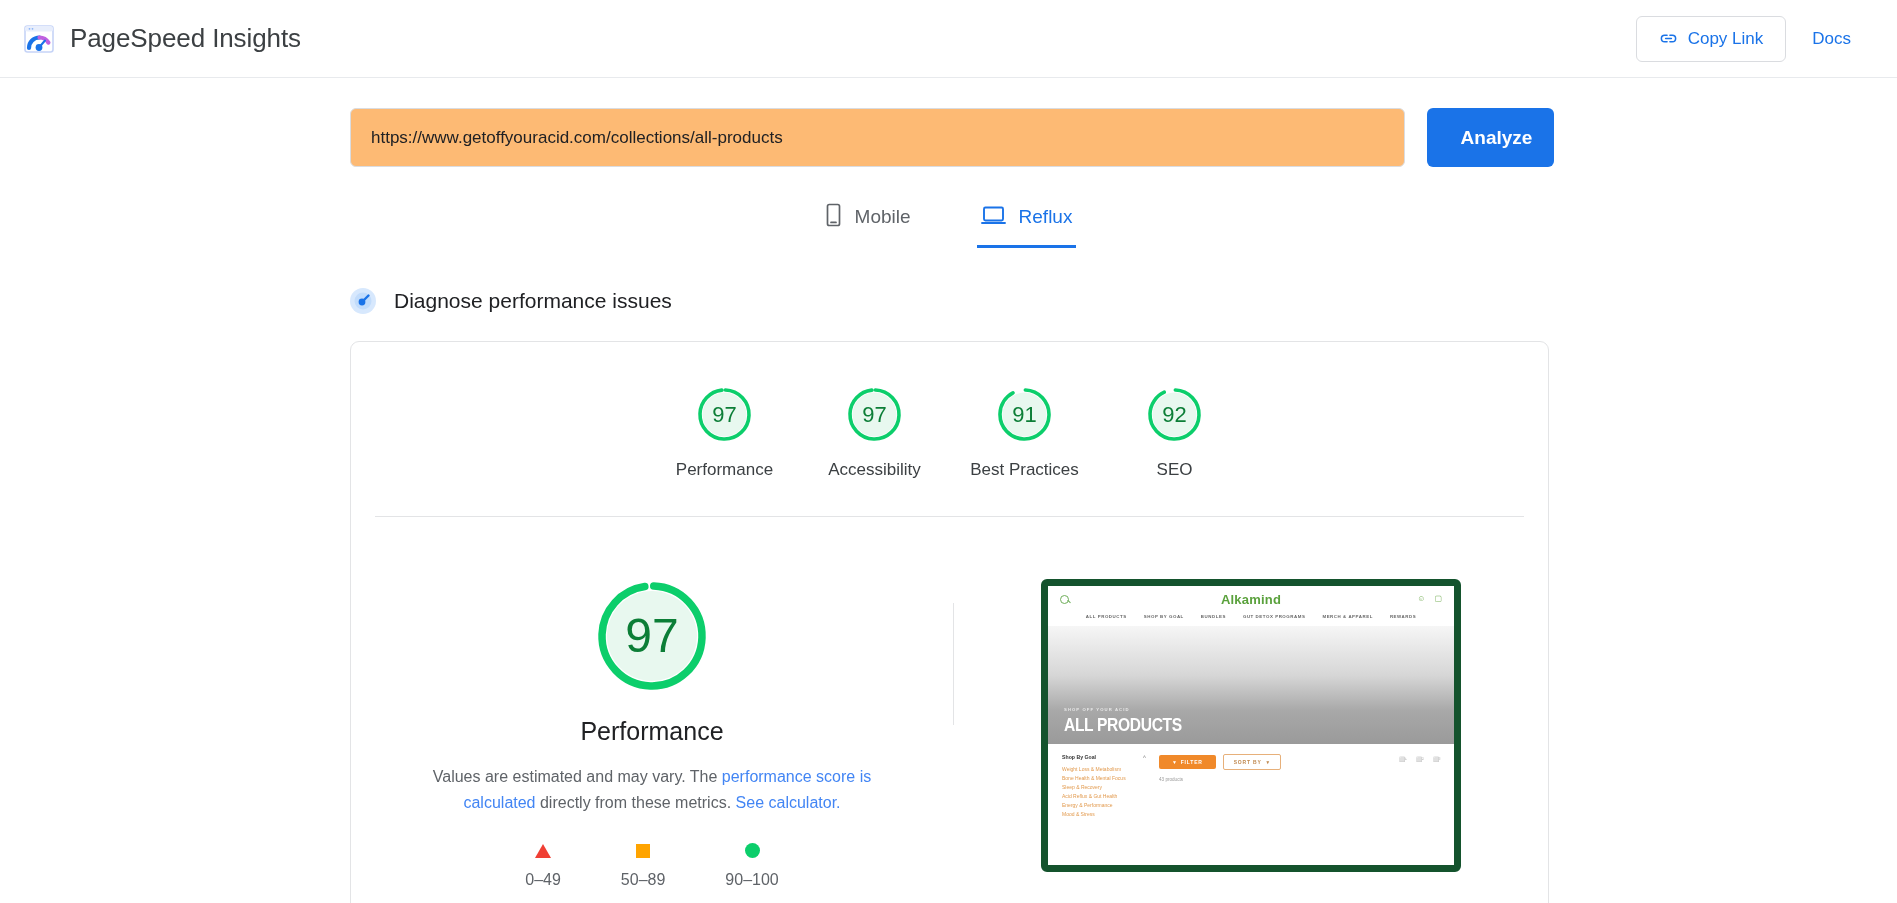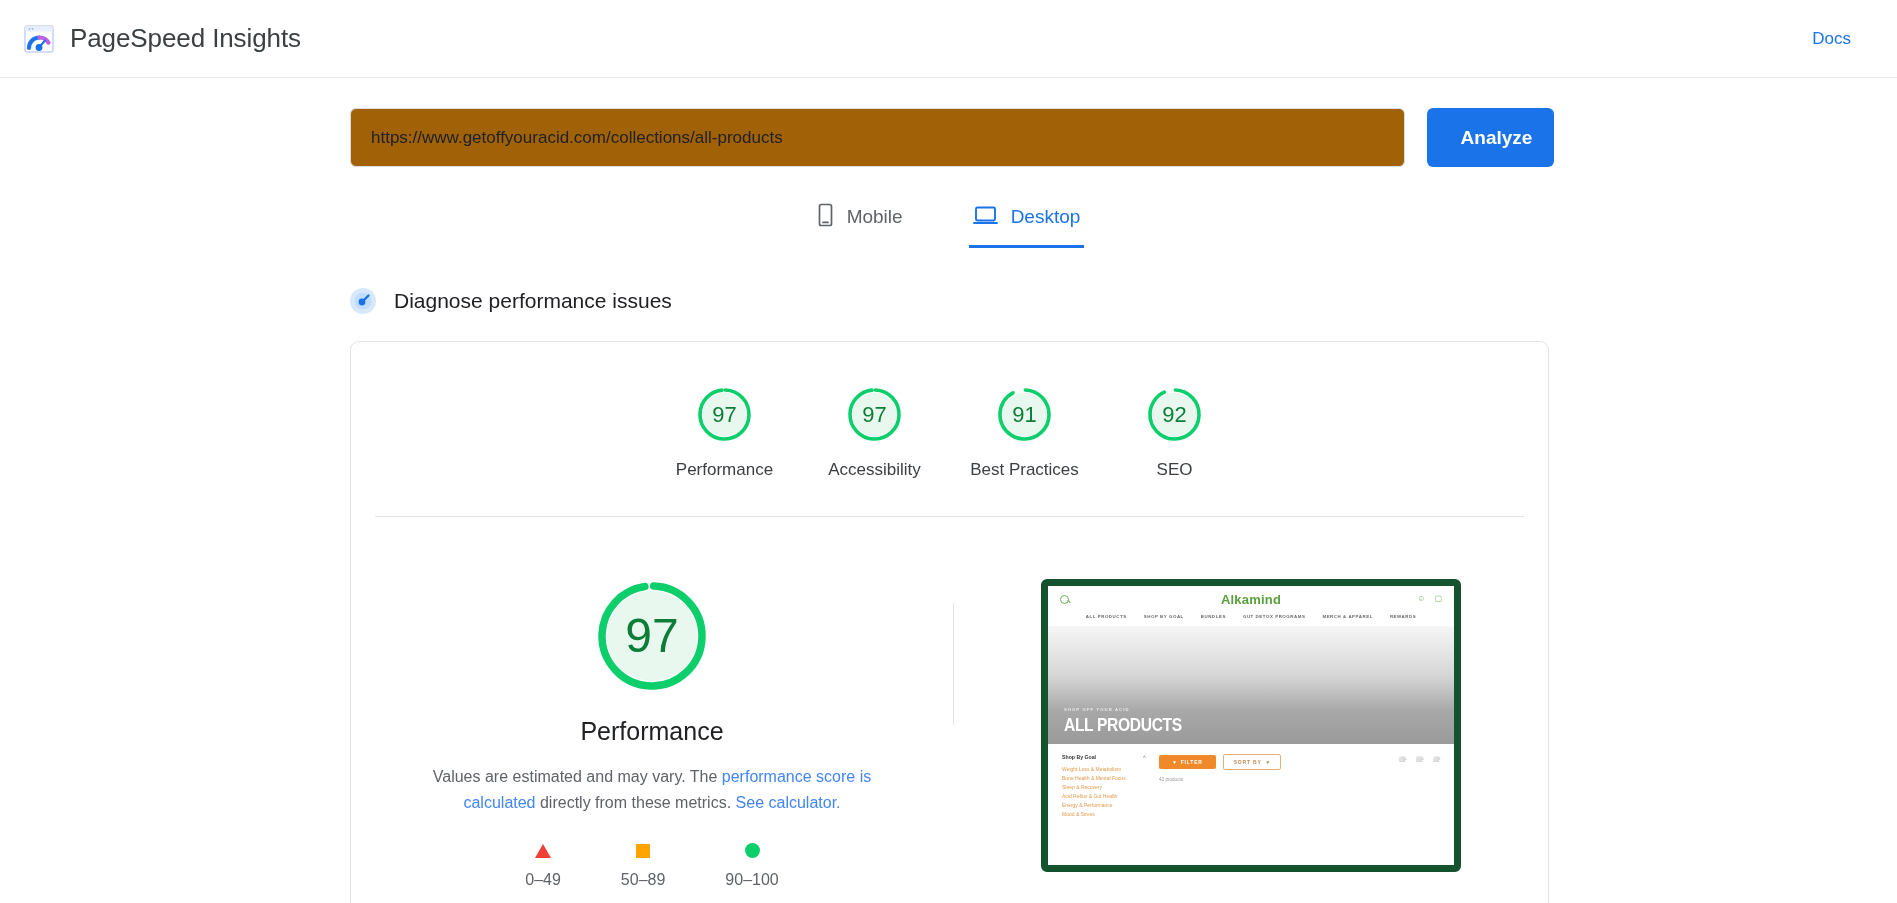--- a/index.html
+++ b/index.html
@@ -66,21 +66,21 @@
   .url-input {
     width: 1055px;
     height: 59px;
     border: 1px solid #dadce0;
     border-radius: 6px;
     padding: 0 20px;
     font-size: 17px;
     font-family: "Liberation Sans", sans-serif;
     color: #202124;
     outline: none;
-    background: #a16207;
+    background: #fdba74;
   }
   .analyze-btn {
     width: 127px;
     height: 59px;
     background: #1a73e8;
     color: #fff;
     border: none;
     border-radius: 6px;
     font-size: 19px;
     font-weight: 700;
@@ -355,20 +355,30 @@
         <path d="M7 26 A10.5 10.5 0 0 1 17.5 15.5" stroke="#1a73e8" stroke-width="4.2" fill="none" stroke-linecap="round"></path>
         <path d="M17.5 15.5 A10.5 10.5 0 0 1 26.4 20.6" stroke="#c060e0" stroke-width="4.2" fill="none" stroke-linecap="round"></path>
         <circle cx="17" cy="25.5" r="3.4" fill="#1a73e8"></circle>
         <path d="M17 25.5 L23 18.5" stroke="#1a73e8" stroke-width="2" stroke-linecap="round"></path>
       </svg>
     </span>
     <span class="brand-title">PageSpeed Insights</span>
   </div>
   <div class="header-spacer"></div>
   <div class="header-actions">
+    <button class="copy-link-btn">
+      <span>
+        <svg width="19" height="19" viewBox="0 0 20 20" fill="none" stroke="#1a73e8" stroke-width="1.6" stroke-linecap="round">
+          <path d="M8.5 6.5 H6 a3.5 3.5 0 0 0 0 7 h2.5"></path>
+          <path d="M11.5 6.5 H14 a3.5 3.5 0 0 1 0 7 h-2.5"></path>
+          <path d="M7 10 h6"></path>
+        </svg>
+      </span>
+      <span>Copy Link</span>
+    </button>
     <a class="docs-link">Docs</a>
   </div>
 </div>
 
 <div class="search-row">
   <input class="url-input" type="text" value="https://www.getoffyouracid.com/collections/all-products" style="">
   <button class="analyze-btn">Analyze</button>
 </div>
 
 <div class="tabs">
@@ -381,21 +391,21 @@
     </span>
     <span class="tab-label">Mobile</span>
   </div>
   <div class="tab active">
     <span>
       <svg width="25" height="22" viewBox="0 0 25 22" stroke-width="1.9">
         <rect x="3" y="3.5" width="19" height="13" rx="1.4"></rect>
         <line x1="1" y1="19" x2="24" y2="19" stroke-linecap="round"></line>
       </svg>
     </span>
-    <span class="tab-label">Desktop</span>
+    <span class="tab-label">Reflux</span>
   </div>
 </div>
 
 <div class="diagnose-row">
   <span class="diagnose-icon">
     <svg width="26" height="26" viewBox="0 0 26 26">
       <circle cx="13" cy="13" r="13" fill="#d7e8fd"></circle>
       <circle cx="13" cy="13" r="8.5" fill="#c2dcfb"></circle>
       <circle cx="12" cy="14" r="3.4" fill="#1a73e8"></circle>
       <path d="M12 14 L18.5 7.5" stroke="#1a73e8" stroke-width="2.4" stroke-linecap="round"></path>

